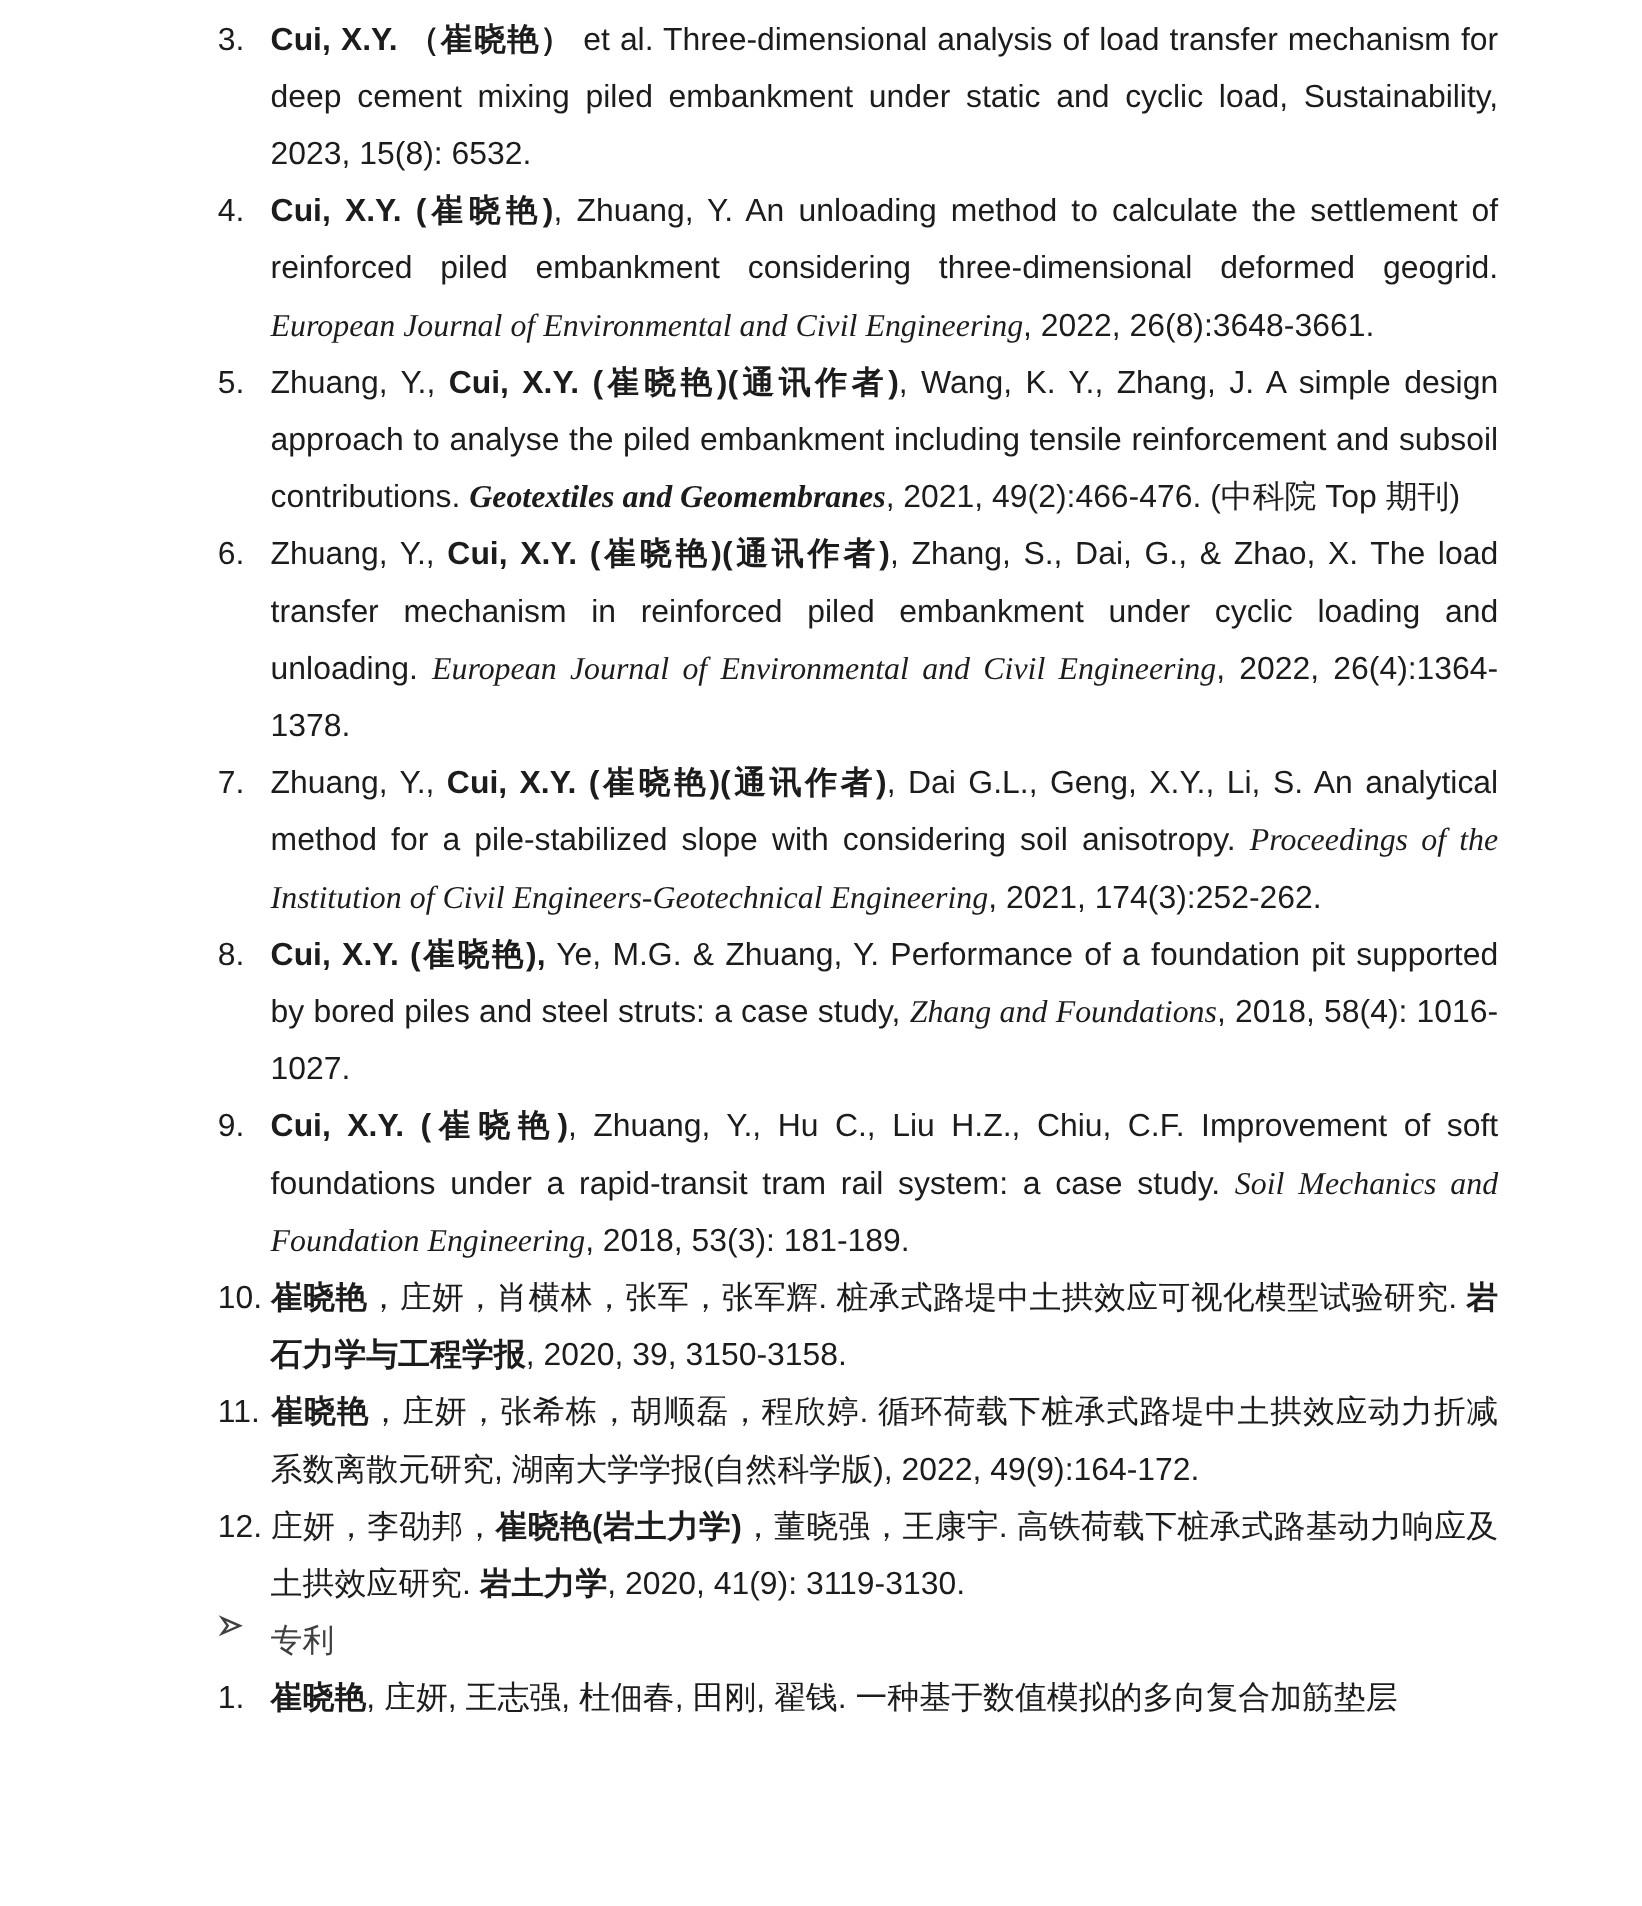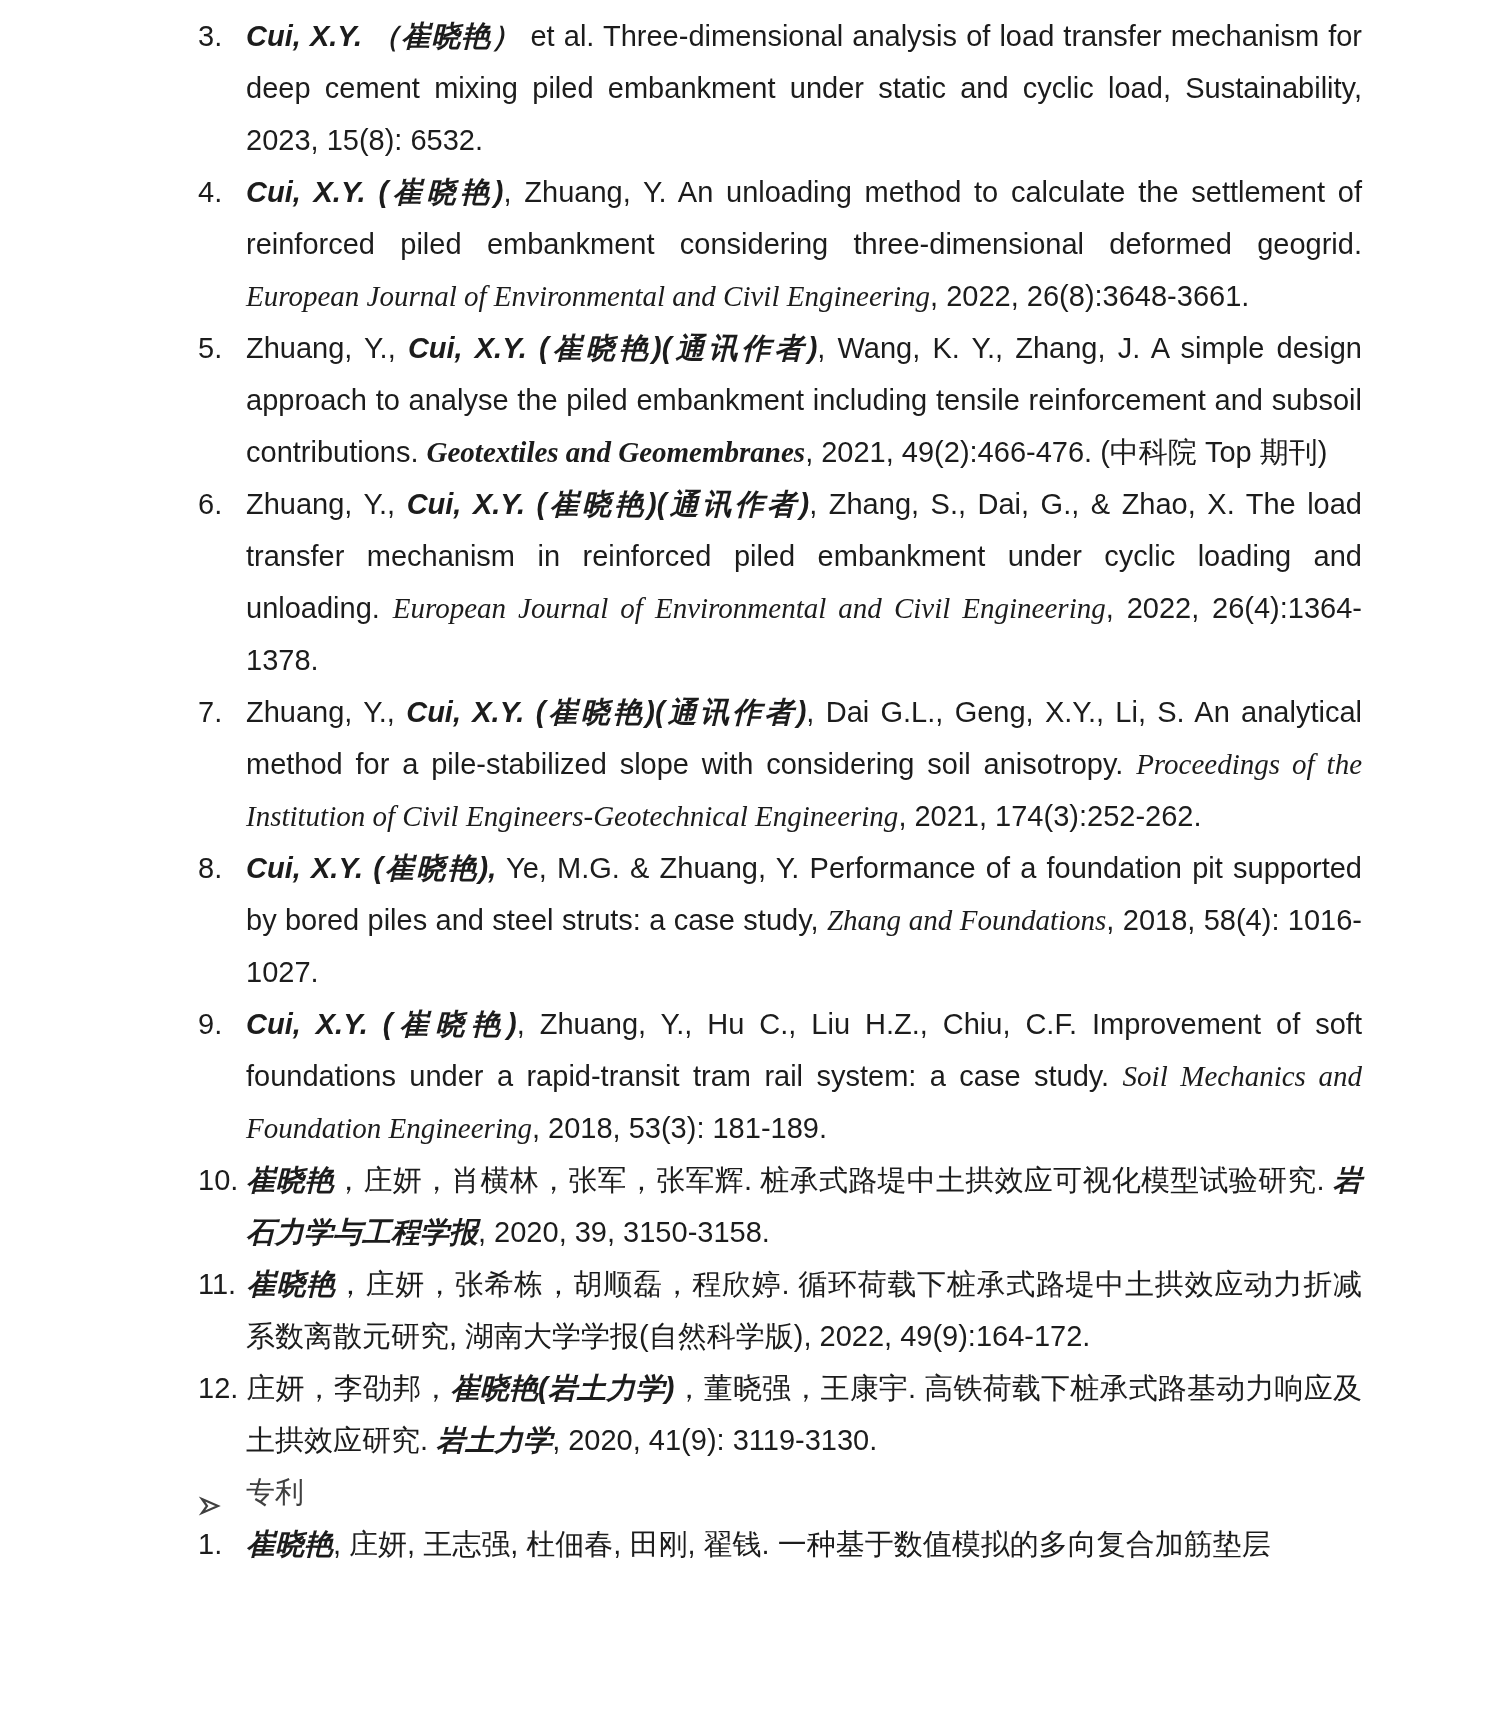--- a/index.html
+++ b/index.html
@@ -30,28 +30,28 @@
     text-align-last: left;
     padding-left: 48px;
     text-indent: -48px;
   }
   .pub-item .num {
     display: inline-block;
     width: 48px;
     text-indent: 0;
   }
   .runs { text-indent: 0; }
-  .b { font-weight: bold; font-style: italic; }
+  .b { font-weight: bold; }
   .i { font-style: italic; font-family: Liberation Serif, serif; }
   .patent-header {
     font-size: 29px;
     line-height: 52px;
     color: #404040;
     display: flex;
-    align-items: flex-end;
+    align-items: flex-start;
   }
   .patent-header .bullet {
     display: inline-flex;
     align-items: center;
     width: 48px;
   }
   .patent-header .bullet svg { display: block; }
 </style>
 </head>
 <body>

